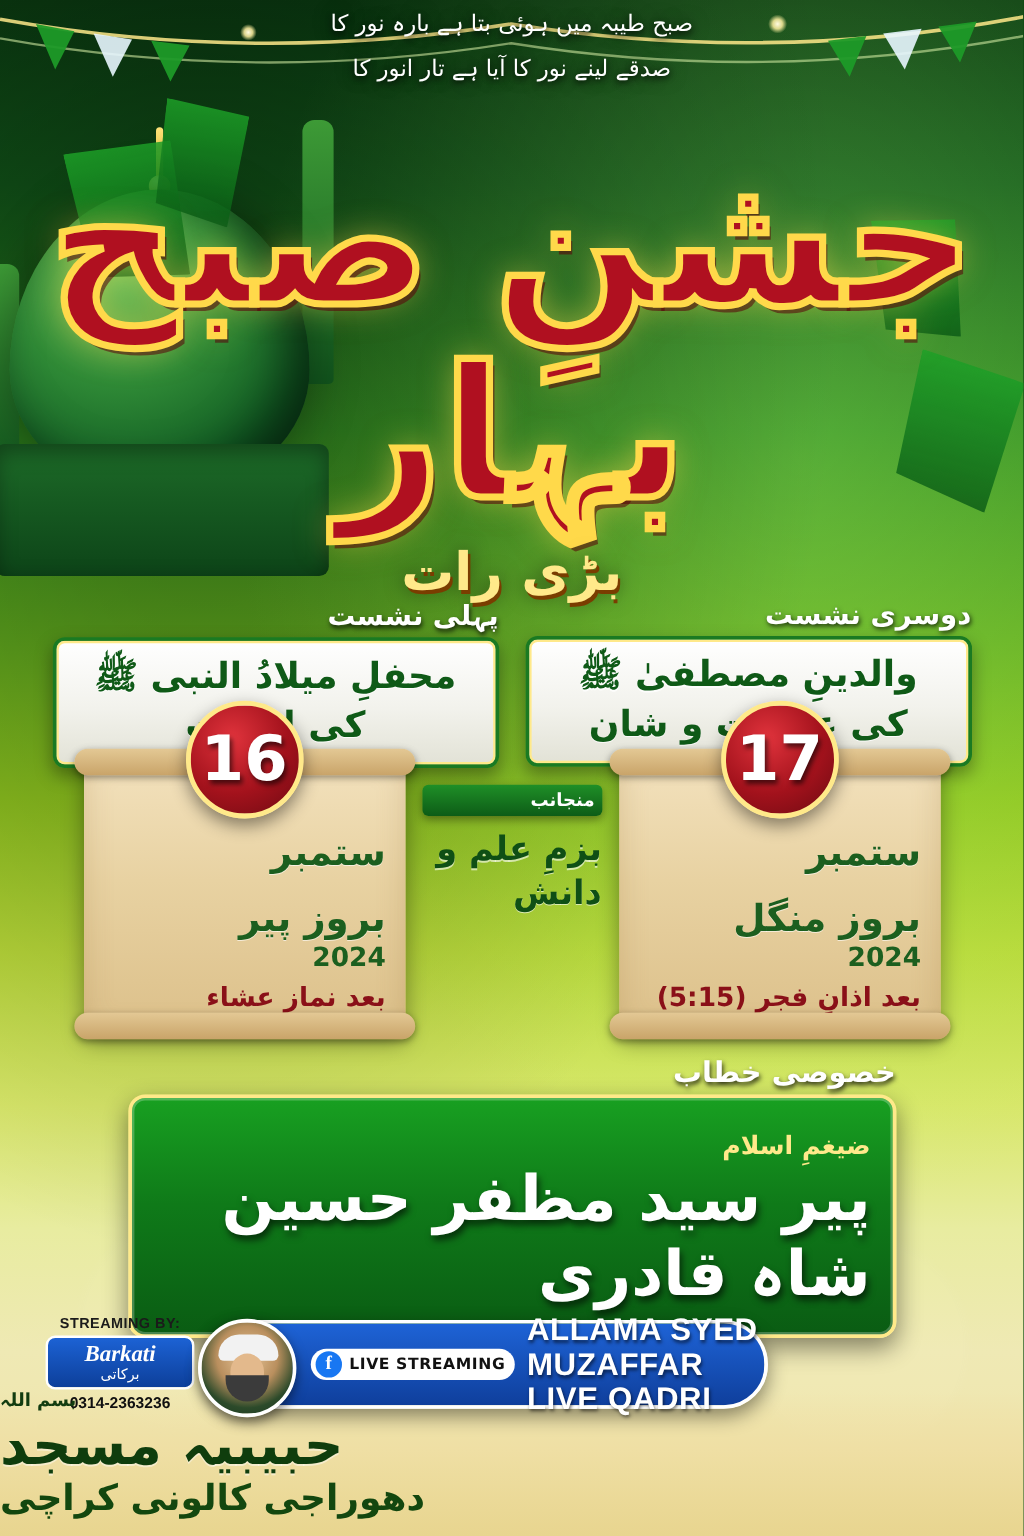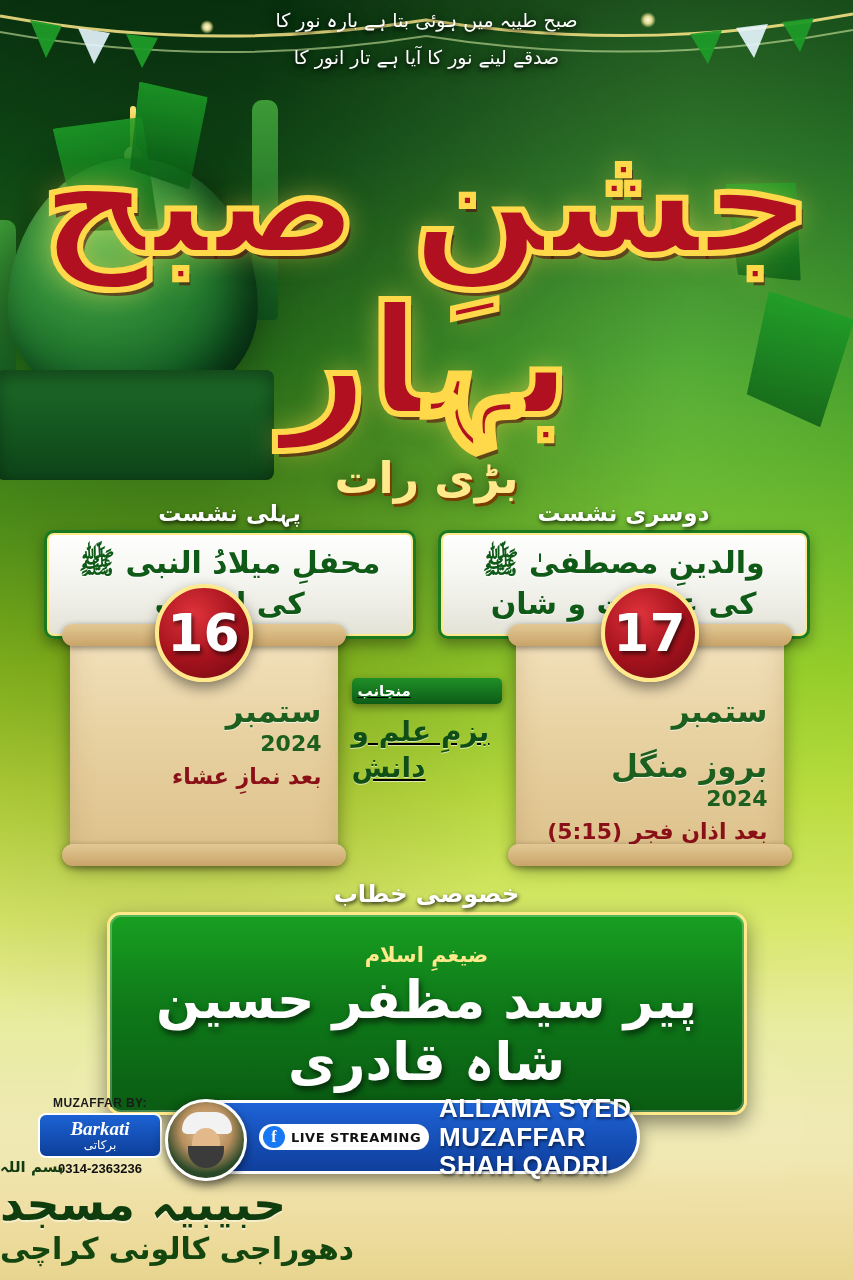--- a/index.html
+++ b/index.html
@@ -160,20 +160,21 @@
     width: 372px;
     text-align: center;
   }
   .session-label {
     direction: rtl;
     font-size: 23px;
     color: #ffffff;
     font-weight: bold;
     text-shadow: 1px 2px 4px rgba(0,0,0,.8);
     margin-bottom: 4px;
+    text-align: right;
   }
   .session-box {
     direction: rtl;
     background: linear-gradient(180deg, #ffffff 0%, #f2f2ec 55%, #e2e2d6 100%);
     border: 3px solid #1a7a22;
     border-radius: 10px;
     padding: 10px 14px 12px;
     box-shadow: 0 6px 14px rgba(0,0,0,.35), inset 0 0 0 2px #ffe98a;
   }
   .session-box .txt {
@@ -227,24 +228,23 @@
     text-shadow: 0 1px 0 rgba(255,255,255,.6);
   }
   .scroll .year { font-size: 22px; font-weight: bold; color: #1c5f1f; }
   .scroll .time {
     margin-top: 8px; font-size: 22px; font-weight: bold; color: #8a1018;
   }
 
   .middle-tag {
     position: relative;
     width: 150px;
-    text-align: left;
-    direction: rtl;
-    margin-top: 48px;
-    text-decoration: underline;
+    text-align: right;
+    direction: rtl;
+    margin-top: 24px;
   }
   .middle-tag .pill {
     background: linear-gradient(180deg,#1f8f27,#0d5c17);
     color: #fff;
     font-size: 15px; font-weight: bold;
     border-radius: 5px;
     padding: 4px 6px;
     box-shadow: 0 3px 8px rgba(0,0,0,.4);
   }
   .middle-tag .mid-txt {
@@ -252,21 +252,21 @@
     font-size: 28px; font-weight: bold; color: #0f4f15;
     line-height: 1.3;
     text-shadow: 0 1px 0 rgba(255,255,255,.6);
   }
 
   
   .speaker {
     position: absolute; top: 880px; left: 50%; transform: translateX(-50%);
     width: 640px;
     direction: rtl;
-    text-align: center;
+    text-align: right;
     z-index: 9;
   }
   .speaker-head {
     font-size: 24px; font-weight: bold; color: #ffffff;
     text-shadow: 1px 2px 4px rgba(0,0,0,.8);
     margin-bottom: 4px;
   }
   .speaker-box {
     background: linear-gradient(180deg,#18a021 0%, #0f7a19 45%, #0a5c13 100%);
     border: 3px solid #ffe98a;
@@ -464,57 +464,58 @@
     </div>
 
     <div class="middle-tag">
       <div class="pill">منجانب</div>
       <div class="mid-txt">بزمِ علم و دانش</div>
     </div>
 
     <div class="scroll">
       <div class="daybadge">16</div>
       <div class="month">ستمبر</div>
+      <div class="month">بروز پیر</div>
       <div class="year">2024</div>
       <div class="time">بعد نمازِ عشاء</div>
     </div>
   </div>
 
   <div class="speaker">
     <div class="speaker-head">خصوصی خطاب</div>
     <div class="speaker-box">
       <div class="speaker-title">ضیغمِ اسلام</div>
       <div class="speaker-name">پیر سید مظفر حسین شاہ قادری</div>
     </div>
   </div>
 
   <div class="bg-sand"></div>
 
   <div class="designer">
-    <div class="lbl">MUZAFFAR BY:</div>
+    <div class="lbl">STREAMING BY:</div>
     <div class="card">
       <div class="brand">Barkati</div>
       <div class="brand-ur">برکاتی</div>
     </div>
     <div class="phone">0314-2363236</div>
   </div>
 
   <div class="live-strip">
     <div class="live-photo">
       <div class="turban"></div>
       <div class="face"></div>
       <div class="beard"></div>
     </div>
     <div class="fb-badge">
       <div class="fb-icon">f</div>
       <div class="fb-text">LIVE STREAMING</div>
     </div>
     <div class="live-names">
       <div>ALLAMA SYED</div>
-      <div>MUZAFFAR SHAH QADRI</div>
+      <div>MUZAFFAR LIVE QADRI</div>
     </div>
   </div>
 
   <div class="venue">
     <div class="crest">بسم اللہ</div>
     <div class="name">حبیبیہ مسجد</div>
     <div class="addr">دھوراجی کالونی کراچی</div>
   </div>
 
 </div>

